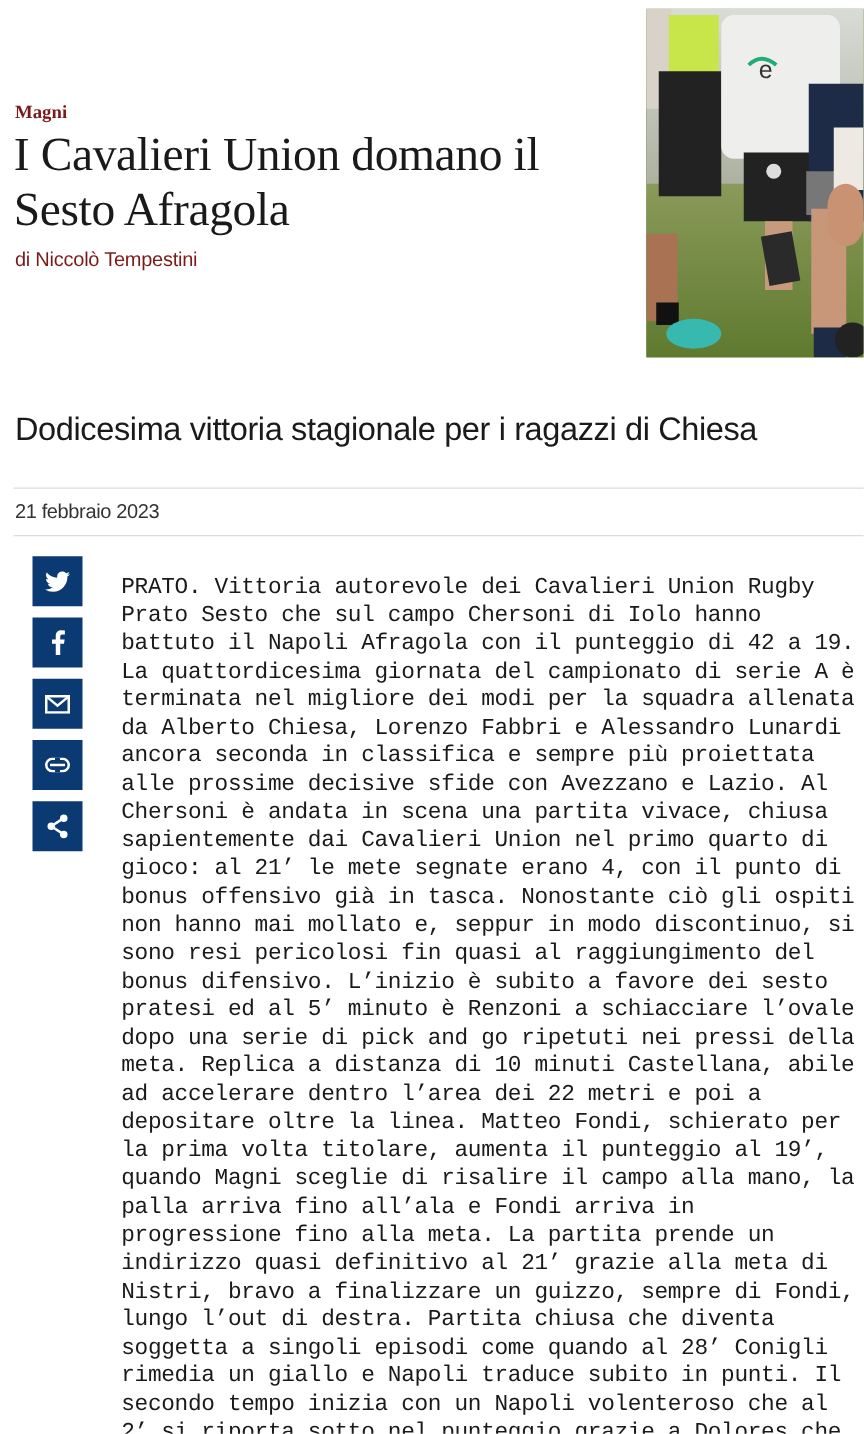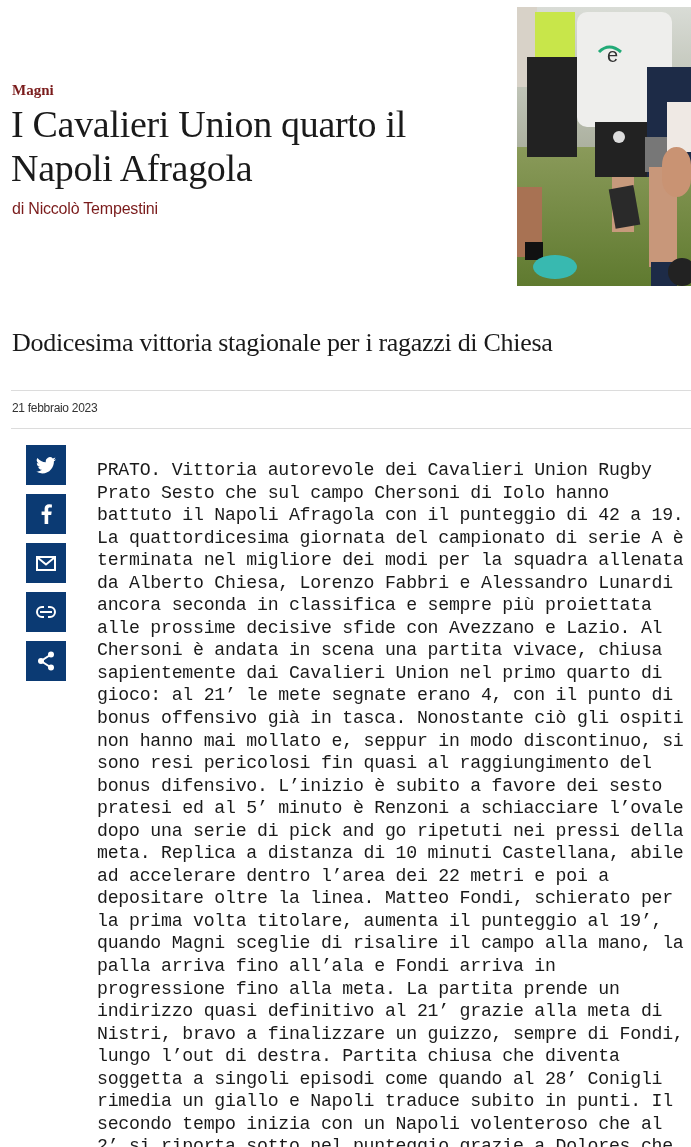--- a/index.html
+++ b/index.html
@@ -5,39 +5,39 @@
     html, body { margin: 0; padding: 0; background: #ffffff; }
     body { width: 691px; height: 1147px; position: relative; overflow: hidden; font-family: "Liberation Serif", serif; color: #1a1a1a; }
 
     .header { position: absolute; left: 0; top: 0; width: 691px; height: 290px; }
     .kicker { position: absolute; left: 12px; top: 82px; font-family: "Liberation Serif", serif; font-weight: bold; font-size: 15px; color: #7a1b1b; }
     .title { position: absolute; left: 11px; top: 102px; width: 490px; margin: 0; font-family: "Liberation Serif", serif; font-weight: normal; font-size: 38px; line-height: 44px; color: #1a1a1a; letter-spacing: -0.3px; }
     .byline { position: absolute; left: 12px; top: 200px; font-family: "Liberation Sans", sans-serif; font-size: 16px; color: #7a1b1b; letter-spacing: -0.2px; }
 
     .photo { position: absolute; left: 517px; top: 7px; width: 174px; height: 279px; overflow: hidden; background: #6f8a3e; }
 
-    .subtitle { position: absolute; left: 12px; top: 328px; margin: 0; font-family: Liberation Serif, serif; font-weight: normal; font-size: 26px; color: #1a1a1a; letter-spacing: -0.3px; }
+    .subtitle { position: absolute; left: 12px; top: 328px; margin: 0; font-family: Liberation Sans, sans-serif; font-weight: normal; font-size: 26px; color: #1a1a1a; letter-spacing: -0.3px; }
 
     .rule { position: absolute; left: 11px; width: 680px; height: 1px; background: #dcdcdc; }
     .rule.r1 { top: 390px; }
     .rule.r2 { top: 428px; }
-    .date { position: absolute; left: 12px; top: 401px; font-family: "Liberation Sans", sans-serif; font-size: 12px; color: #333; letter-spacing: -0.3px; }
+    .date { position: absolute; left: 12px; top: 401px; font-family: "Liberation Sans", sans-serif; font-size: 16px; color: #333; letter-spacing: -0.3px; }
 
     .share { position: absolute; left: 26px; top: 445px; width: 40px; }
     .share-btn { width: 40px; height: 40px; background: #0b3a73; margin-bottom: 9px; display: flex; align-items: center; justify-content: center; cursor: pointer; }
     .share-btn svg { display: block; }
 
     .body-text { position: absolute; left: 97px; top: 459px; width: 592px; margin: 0; font-family: Liberation Mono, monospace; font-size: 18.2px; line-height: 22.55px; color: #1a1a1a; letter-spacing: -0.25px; }
   </style>
 </head>
 <body>
 
 <div class="header">
   <div class="kicker">Magni</div>
-  <h1 class="title">I Cavalieri Union quarto il Napoli Afragola</h1>
+  <h1 class="title">I Cavalieri Union domano il Sesto Afragola</h1>
   <div class="byline">di Niccolò Tempestini</div>
 
   <div class="photo" aria-label="Rugby players running on a grass field">
     <svg width="174" height="279" viewBox="0 0 174 279" xmlns="http://www.w3.org/2000/svg">
       <defs>
         <linearGradient id="grass" x1="0" y1="0" x2="0" y2="1">
           <stop offset="0" stop-color="#8a9a5a"></stop>
           <stop offset="1" stop-color="#5f7a2f"></stop>
         </linearGradient>
         <linearGradient id="bg" x1="0" y1="0" x2="0" y2="1">

